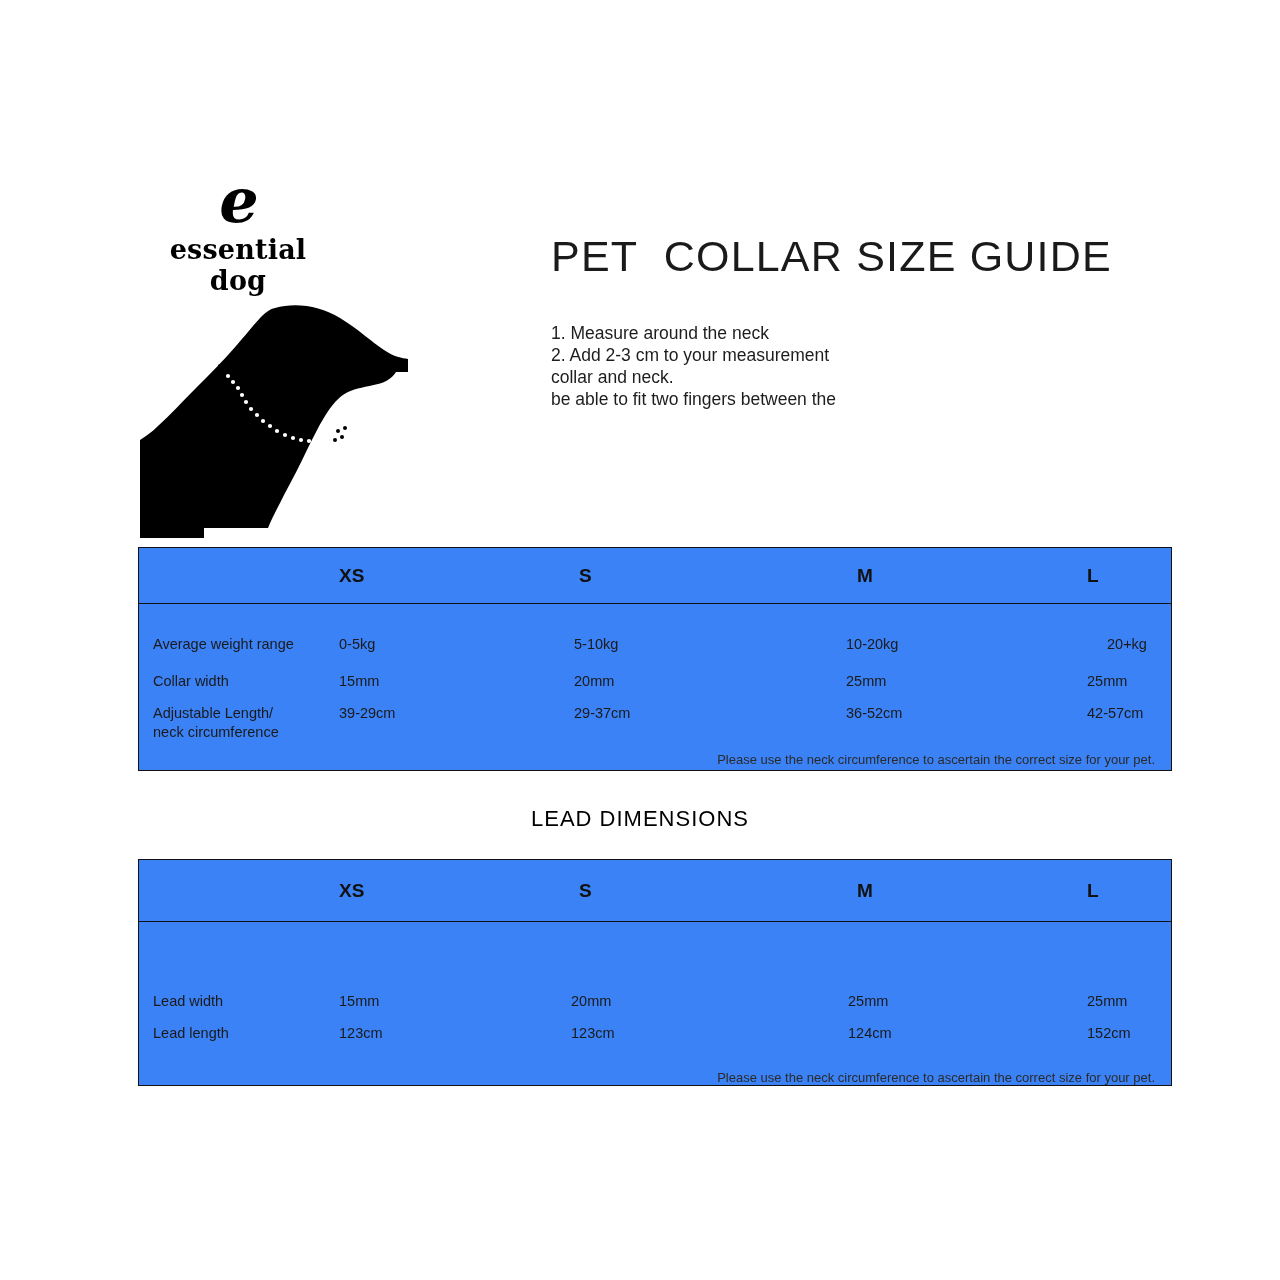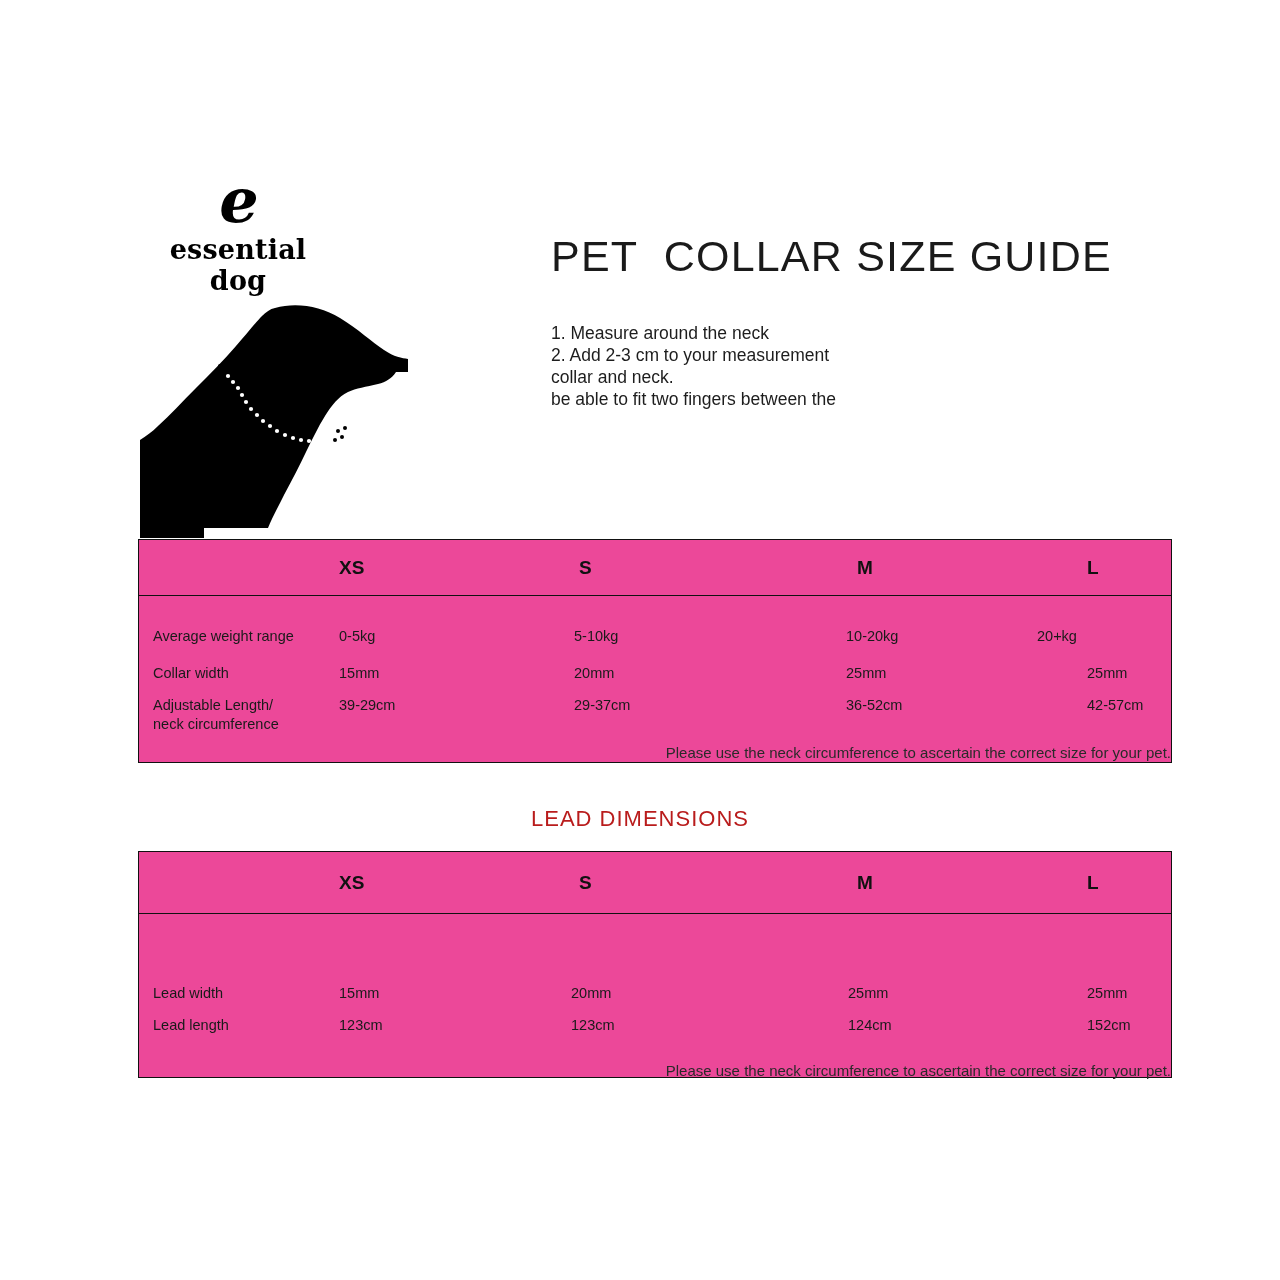--- a/index.html
+++ b/index.html
@@ -73,21 +73,22 @@
     top: 300px;
     width: 320px;
     height: 250px;
   }
 
   
   .table-box {
     position: absolute;
     border: 1px solid #111;
     box-sizing: border-box;
-    background: #ec4899;
+    background: #3b82f6;
+    margin-top: 8px;
   }
   #collar-table {
     left: 138px;
     top: 539px;
     width: 1034px;
     height: 224px;
   }
   #lead-table {
     left: 138px;
     top: 851px;
@@ -121,34 +122,34 @@
     position: absolute;
     left: 14px;
     line-height: 19px;
   }
   .rv {
     position: absolute;
     line-height: 19px;
   }
   .note {
     position: absolute;
-    right: 0;
-    font-size: 15px;
+    right: 16px;
+    font-size: 13px;
     color: #2a2a2a;
   }
   .section-title {
     position: absolute;
     left: 0;
     width: 1280px;
     text-align: center;
     top: 806px;
     font-size: 22px;
     letter-spacing: 1px;
     font-weight: 400;
-    color: #b91c1c;
+    color: #000000;
   }
 </style>
 </head>
 <body>
 
 <div class="logo-block">
   <div class="logo-mark">e</div>
   <div class="logo-word">essential dog</div>
 </div>
 
@@ -203,21 +204,21 @@
     <div class="hcell" style="left:440px;">S</div>
     <div class="hcell" style="left:718px;">M</div>
     <div class="hcell" style="left:948px;">L</div>
   </div>
   <div class="body-area">
     <div class="row" style="top:31px;">
       <div class="rlabel">Average weight range</div>
       <div class="rv" style="left:200px;">0-5kg</div>
       <div class="rv" style="left:435px;">5-10kg</div>
       <div class="rv" style="left:707px;">10-20kg</div>
-      <div class="rv" style="left:898px;text-align:right;">20+kg</div>
+      <div class="rv" style="left:968px;text-align:right;">20+kg</div>
     </div>
     <div class="row" style="top:68px;">
       <div class="rlabel">Collar width</div>
       <div class="rv" style="left:200px;">15mm</div>
       <div class="rv" style="left:435px;">20mm</div>
       <div class="rv" style="left:707px;">25mm</div>
       <div class="rv" style="left:948px;">25mm</div>
     </div>
     <div class="row" style="top:100px;">
       <div class="rlabel">

